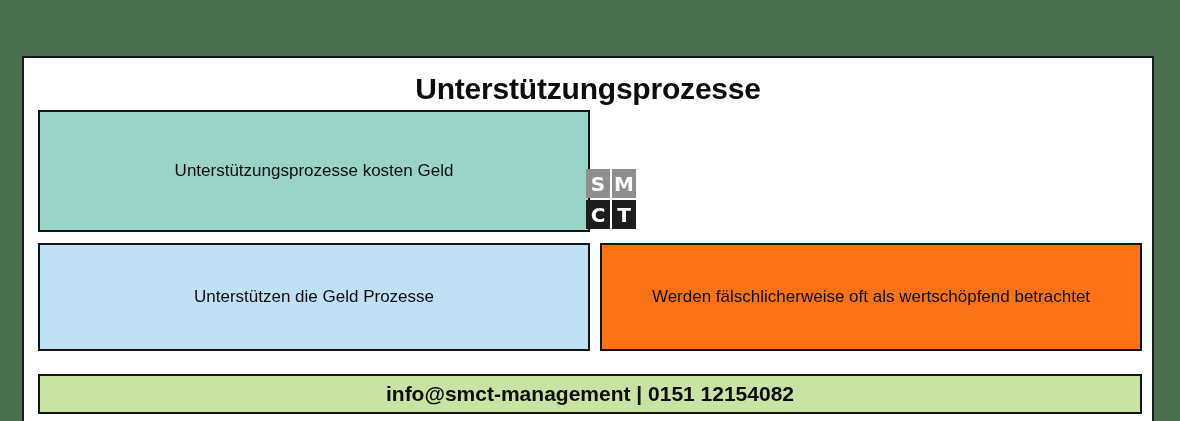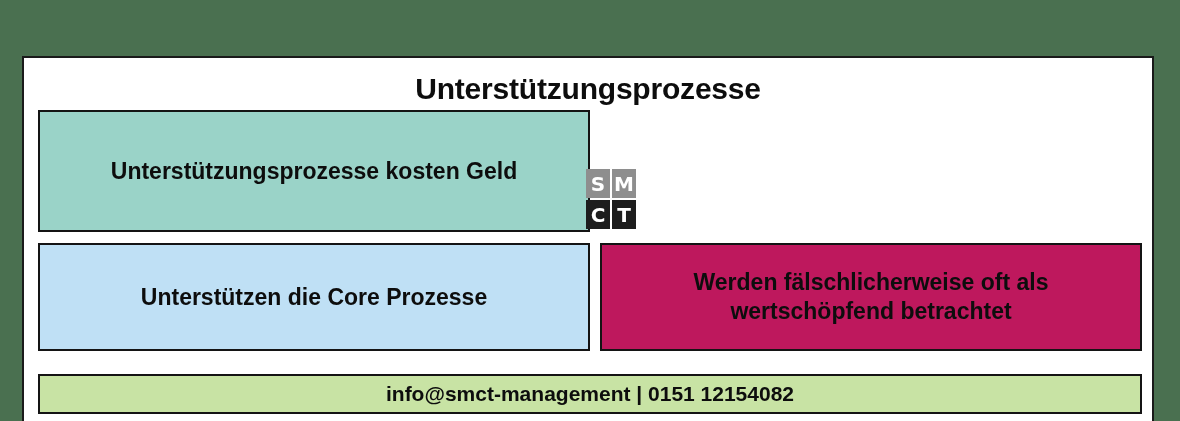--- a/index.html
+++ b/index.html
@@ -52,22 +52,22 @@
     position: absolute;
     border: 2px solid #141414;
     box-sizing: border-box;
     display: flex;
     align-items: center;
     justify-content: center;
     text-align: center;
     padding: 6px 18px;
   }
   .cell .celltext {
-    font-size: 23px;
-    font-weight: bold;
+    font-size: 17px;
+    font-weight: normal;
     color: #0d0d0d;
     line-height: 1.25;
   }
 
   
   #cell-cost {
     left: 14px;
     top: 52px;
     width: 552px;
     height: 122px;
@@ -86,21 +86,21 @@
     top: 185px;
     width: 552px;
     height: 108px;
     background: #bfe0f5;
   }
   #cell-mistaken {
     left: 576px;
     top: 185px;
     width: 542px;
     height: 108px;
-    background: #be185d;
+    background: #f97316;
   }
 
   #footer {
     position: absolute;
     left: 14px;
     top: 316px;
     width: 1104px;
     height: 40px;
     background: #c8e3a4;
     border: 2px solid #141414;
@@ -150,21 +150,21 @@
   <div id="panel">
 
     <div id="title">Unterstützungsprozesse</div>
 
     <div class="cell" id="cell-cost">
       <span class="celltext">Unterstützungsprozesse kosten Geld</span>
     </div>
 
 
     <div class="cell" id="cell-support">
-      <span class="celltext">Unterstützen die Core Prozesse</span>
+      <span class="celltext">Unterstützen die Geld Prozesse</span>
     </div>
 
     <div class="cell" id="cell-mistaken">
       <span class="celltext">Werden fälschlicherweise oft als wertschöpfend betrachtet</span>
     </div>
 
     <div id="footer">
       <span class="footertext">info@smct-management | 0151 12154082</span>
     </div>
 

